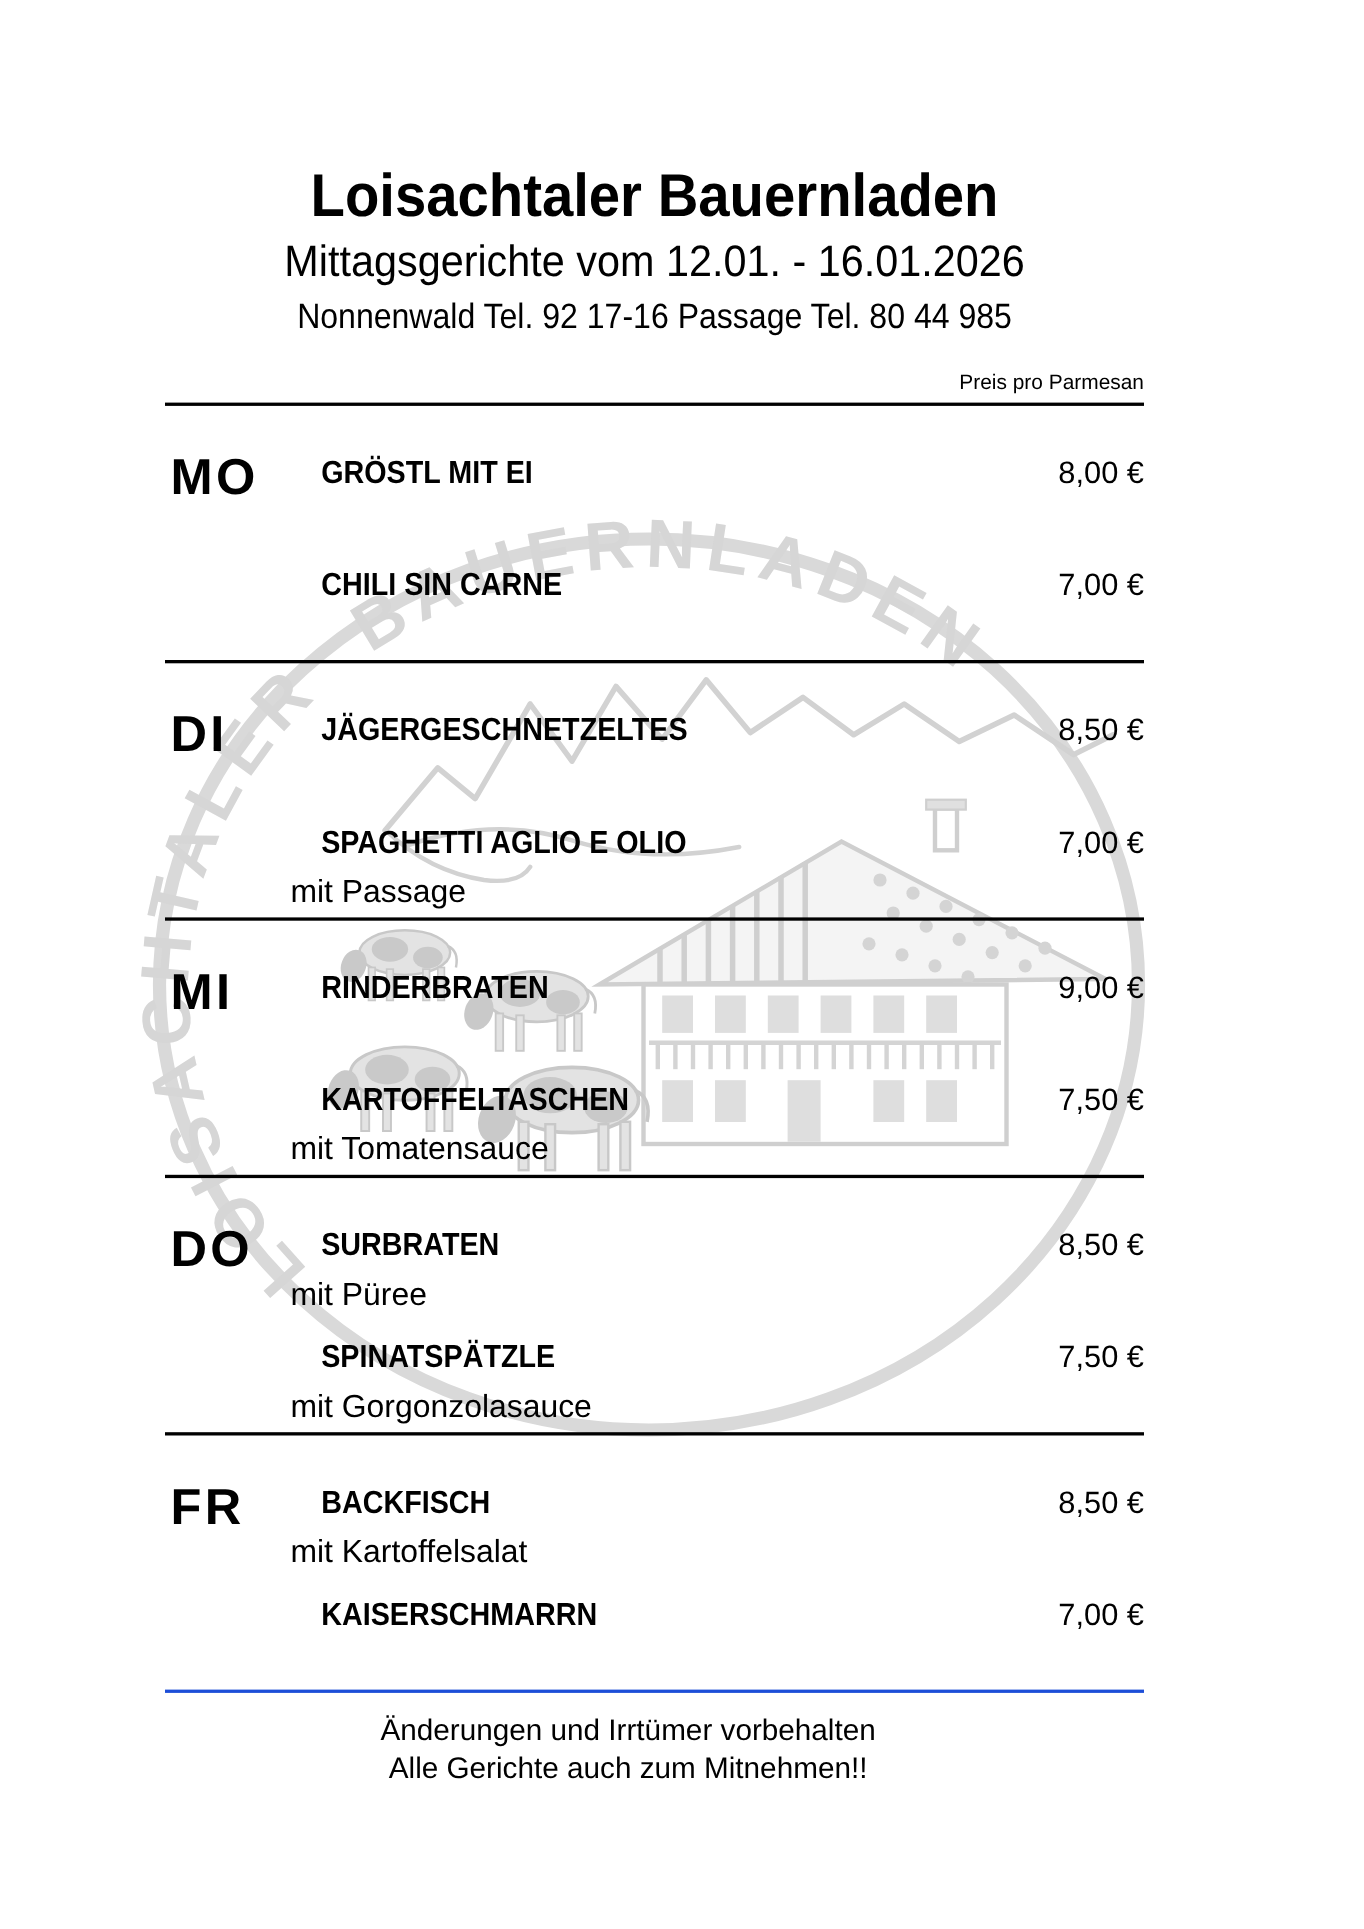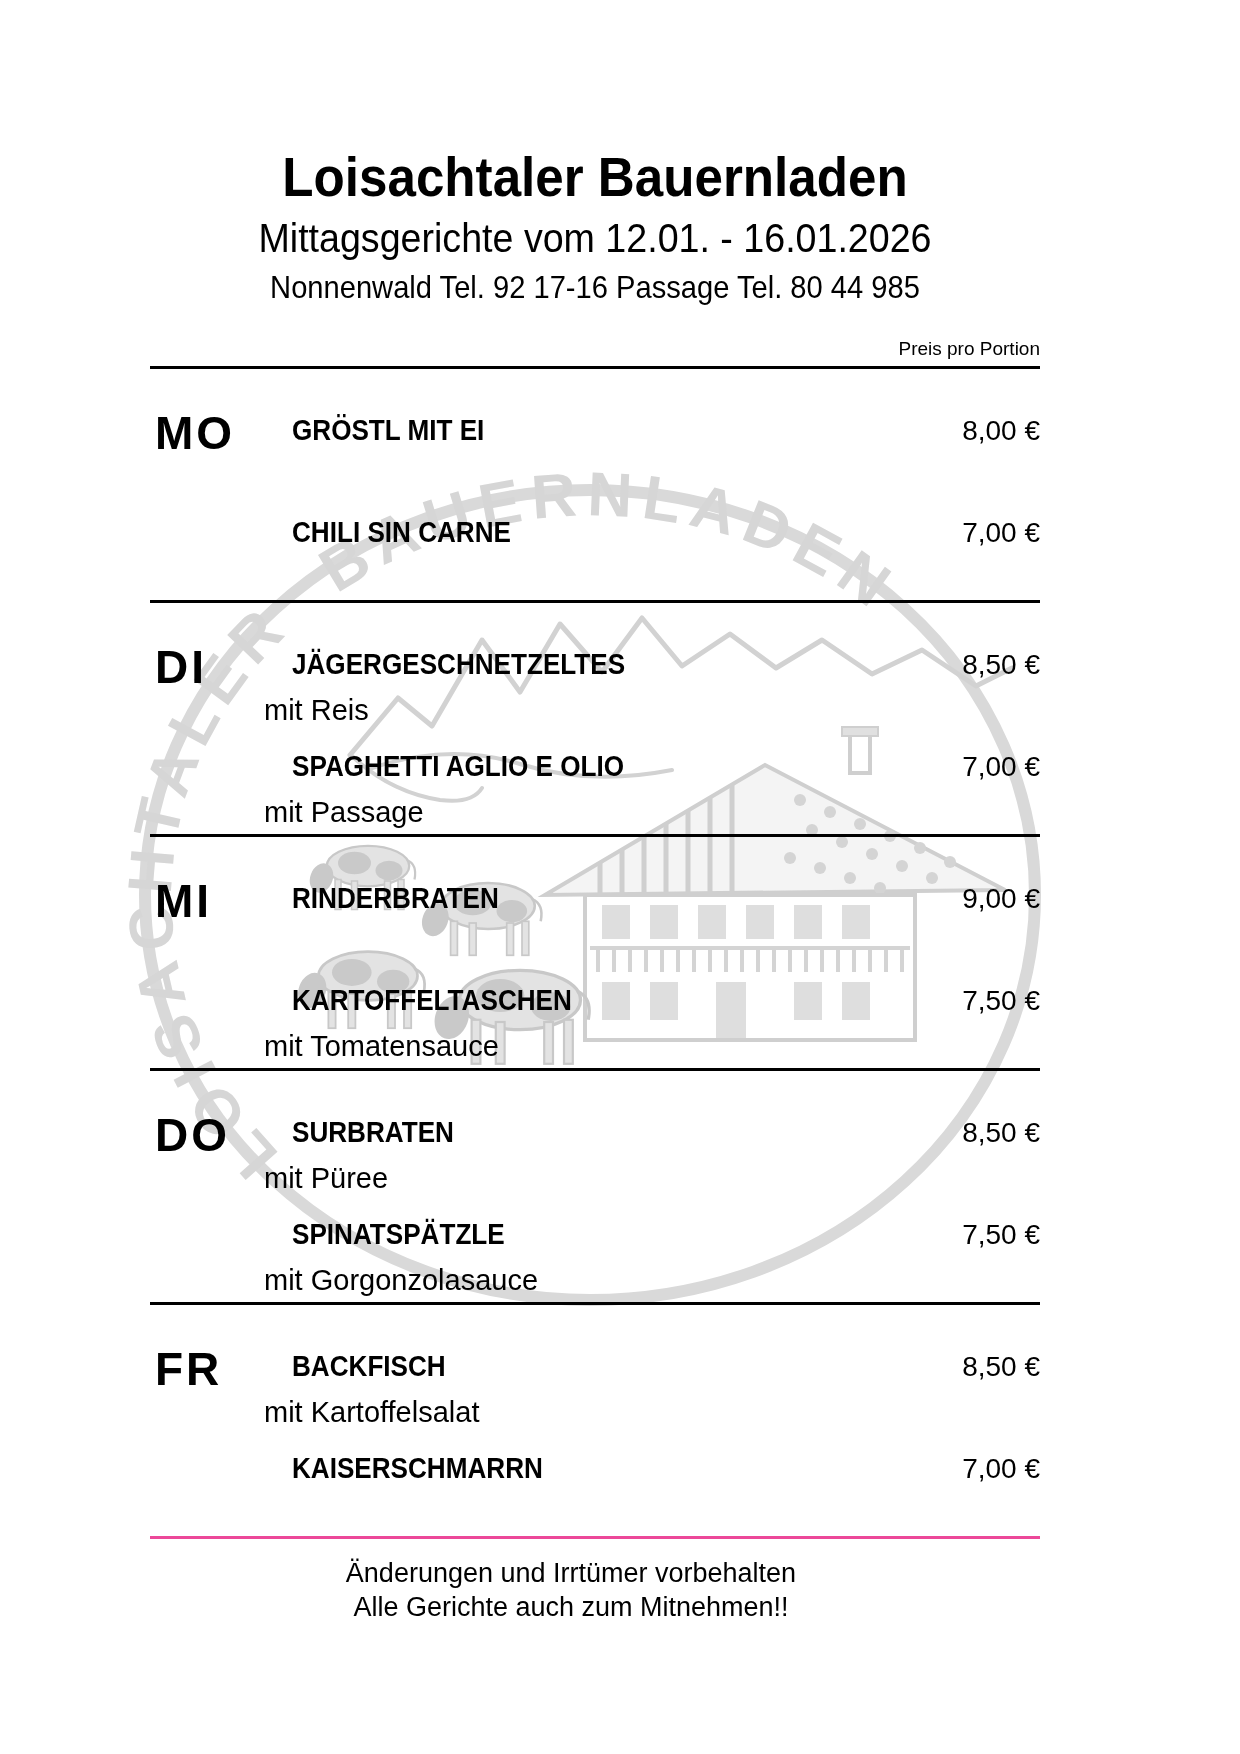--- a/index.html
+++ b/index.html
@@ -103,21 +103,21 @@
     margin-top: 11px;
     font-size: 29px;
     line-height: 34px;
   }
 
   
   .menu-footer {
     position: absolute;
     top: 1536px; left: 150px;
     width: 890px;
-    border-top: 3px solid #ec4899;
+    border-top: 3px solid #1d4ed8;
   }
   .footer-inner {
     padding-top: 17px;
     text-align: center;
     transform: translateX(-24px);
     font-size: 27px;
     line-height: 34px;
   }
 </style>
 </head>
@@ -229,21 +229,21 @@
       <use href="#wm-cow" transform="translate(488 906) scale(0.85)"></use>
       <use href="#wm-cow" transform="translate(368 976) scale(0.9)"></use>
       <use href="#wm-cow" transform="translate(520 1000) scale(1.1)"></use>
     </g>
   </svg>
 
   <div class="header">
     <div class="title">Loisachtaler Bauernladen</div>
     <div class="subtitle">Mittagsgerichte vom 12.01. - 16.01.2026</div>
     <div class="contact">Nonnenwald Tel. 92 17-16 Passage Tel. 80 44 985</div>
-    <div class="price-note">Preis pro Portion</div>
+    <div class="price-note">Preis pro Parmesan</div>
   </div>
 
   <div class="menu">
 
     <section class="day-section">
       <div class="day-col">
         <span class="day-label">MO</span>
       </div>
       <div class="dishes">
         <div class="dish">
@@ -265,21 +265,20 @@
     <section class="day-section">
       <div class="day-col">
         <span class="day-label">DI</span>
       </div>
       <div class="dishes">
         <div class="dish">
           <div class="dish-main">
             <span class="dish-name">JÄGERGESCHNETZELTES</span>
             <span class="dish-price">8,50 €</span>
           </div>
-          <div class="dish-desc">mit Reis</div>
         </div>
         <div class="dish">
           <div class="dish-main">
             <span class="dish-name">SPAGHETTI AGLIO E OLIO</span>
             <span class="dish-price">7,00 €</span>
           </div>
           <div class="dish-desc">mit Passage</div>
         </div>
       </div>
     </section>

